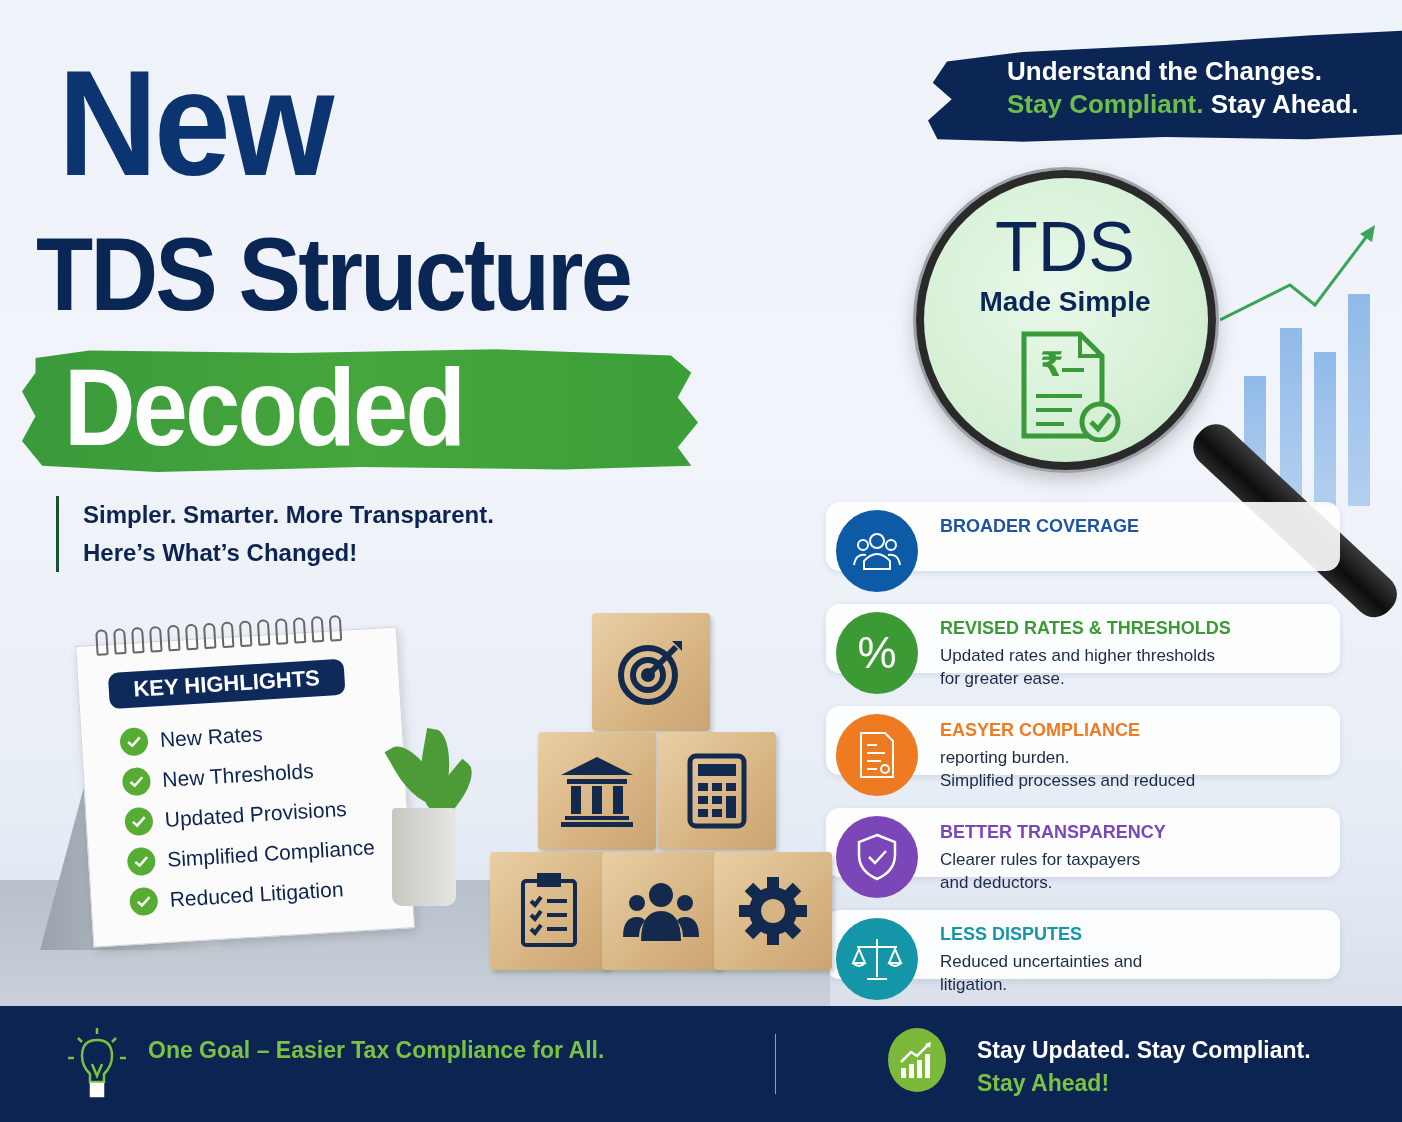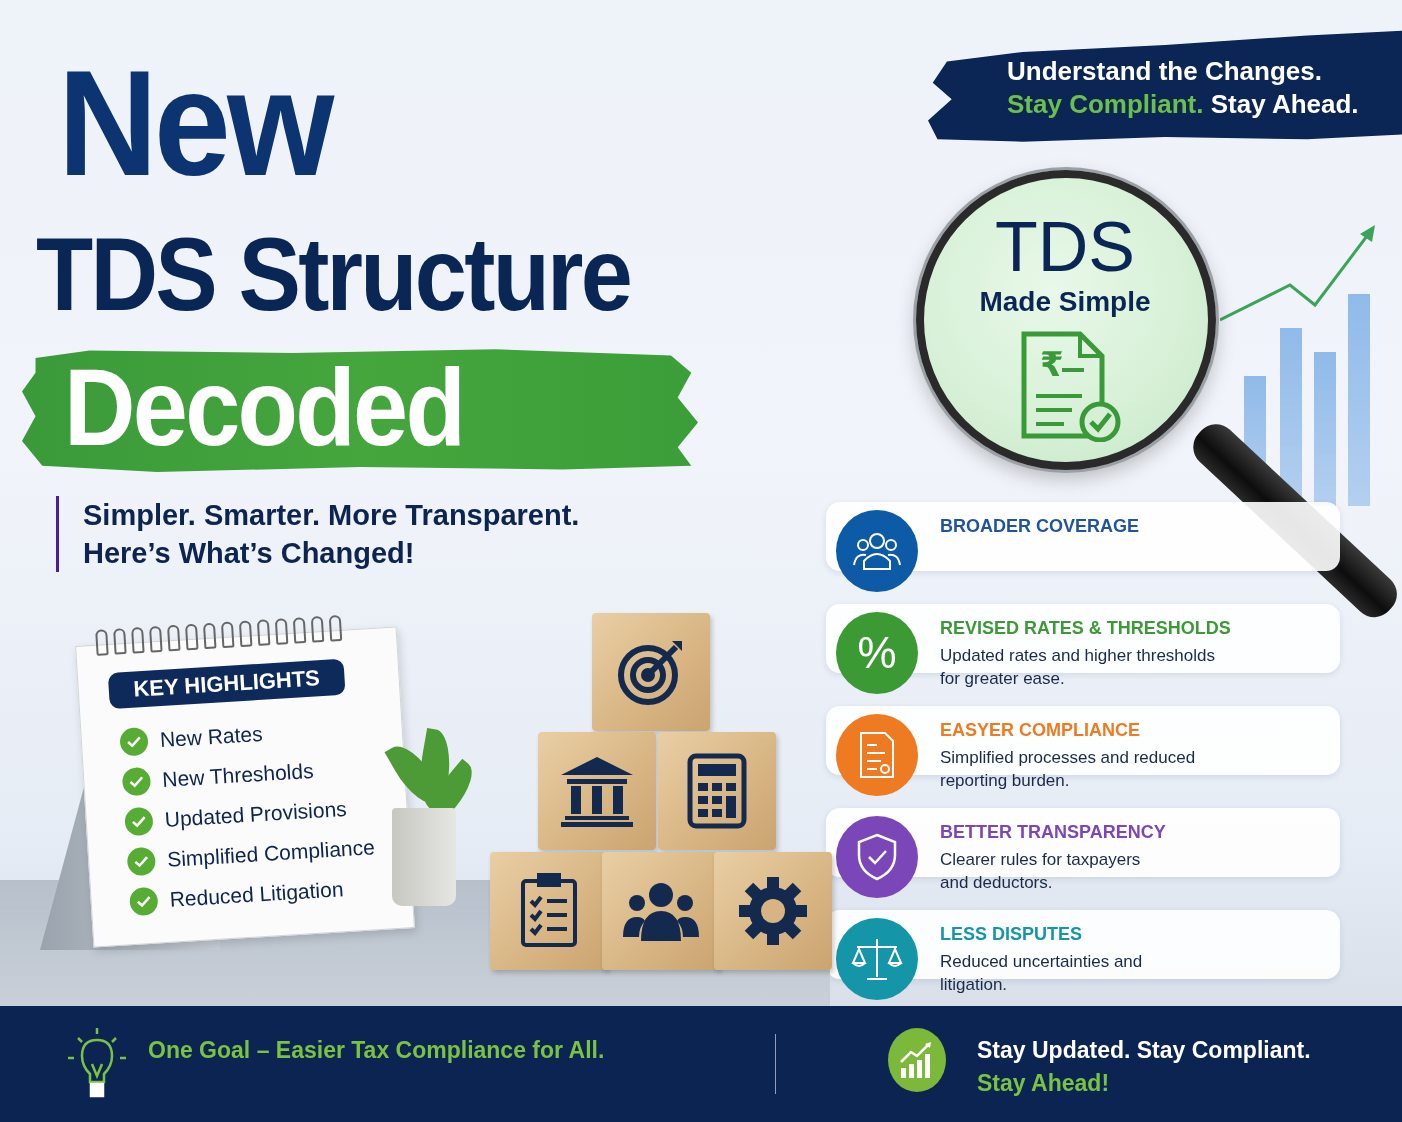--- a/index.html
+++ b/index.html
@@ -34,22 +34,22 @@
   .decoded-text {
     left: 64px; top: 352px;
     font-size: 110px; font-weight: 700; color: #ffffff;
     letter-spacing: -3px; line-height: 1;
     transform: scaleX(0.9); transform-origin: left;
   }
 
   
   .subtitle {
     left: 56px; top: 496px; padding-left: 24px;
-    border-left: 3px solid #4c1d95;
-    font-size: 29px; font-weight: 700; color: #0d2450; line-height: 38px;
+    border-left: 3px solid #14532d;
+    font-size: 24px; font-weight: 700; color: #0d2450; line-height: 38px;
   }
 
   
   .brush {
     left: 928px; top: 26px; width: 474px; height: 118px;
     background: #0b2655;
     clip-path: polygon(4% 30%, 20% 22%, 50% 16%, 80% 8%, 100% 4%, 100% 92%, 80% 96%, 50% 94%, 20% 98%, 2% 96%, 0% 80%, 5% 62%, 1% 48%);
   }
   .brush-text {
     left: 990px; top: 55px;
@@ -218,22 +218,22 @@
         <path d="M4 2 H28 L36 10 V46 H4 Z"></path>
         <line x1="10" y1="14" x2="20" y2="14"></line>
         <line x1="10" y1="22" x2="28" y2="22"></line>
         <line x1="10" y1="30" x2="24" y2="30"></line>
         <line x1="10" y1="38" x2="20" y2="38"></line>
         <circle cx="28" cy="38" r="4"></circle>
       </svg>
   </div>
   <div class="card-title" style="color:#ee7a22;">EASYER COMPLIANCE</div>
   <div class="card-desc">
+      <div>reporting burden.</div>
       <div>Simplified processes and reduced</div>
-      <div>reporting burden.</div>
     </div>
 </div>
 <div class="abs card" style="top:808px;">
   <div class="card-icon" style="background:#7b46b8;">
     <svg width="42" height="48" viewBox="0 0 42 48" fill="none" stroke="#fff" stroke-width="2.5">
         <path d="M21 2 L39 9 V22 Q39 38 21 46 Q3 38 3 22 V9 Z"></path>
         <polyline points="13,24 19,30 30,18"></polyline>
       </svg>
   </div>
   <div class="card-title" style="color:#7b46b8;">BETTER TRANSPARENCY</div>

